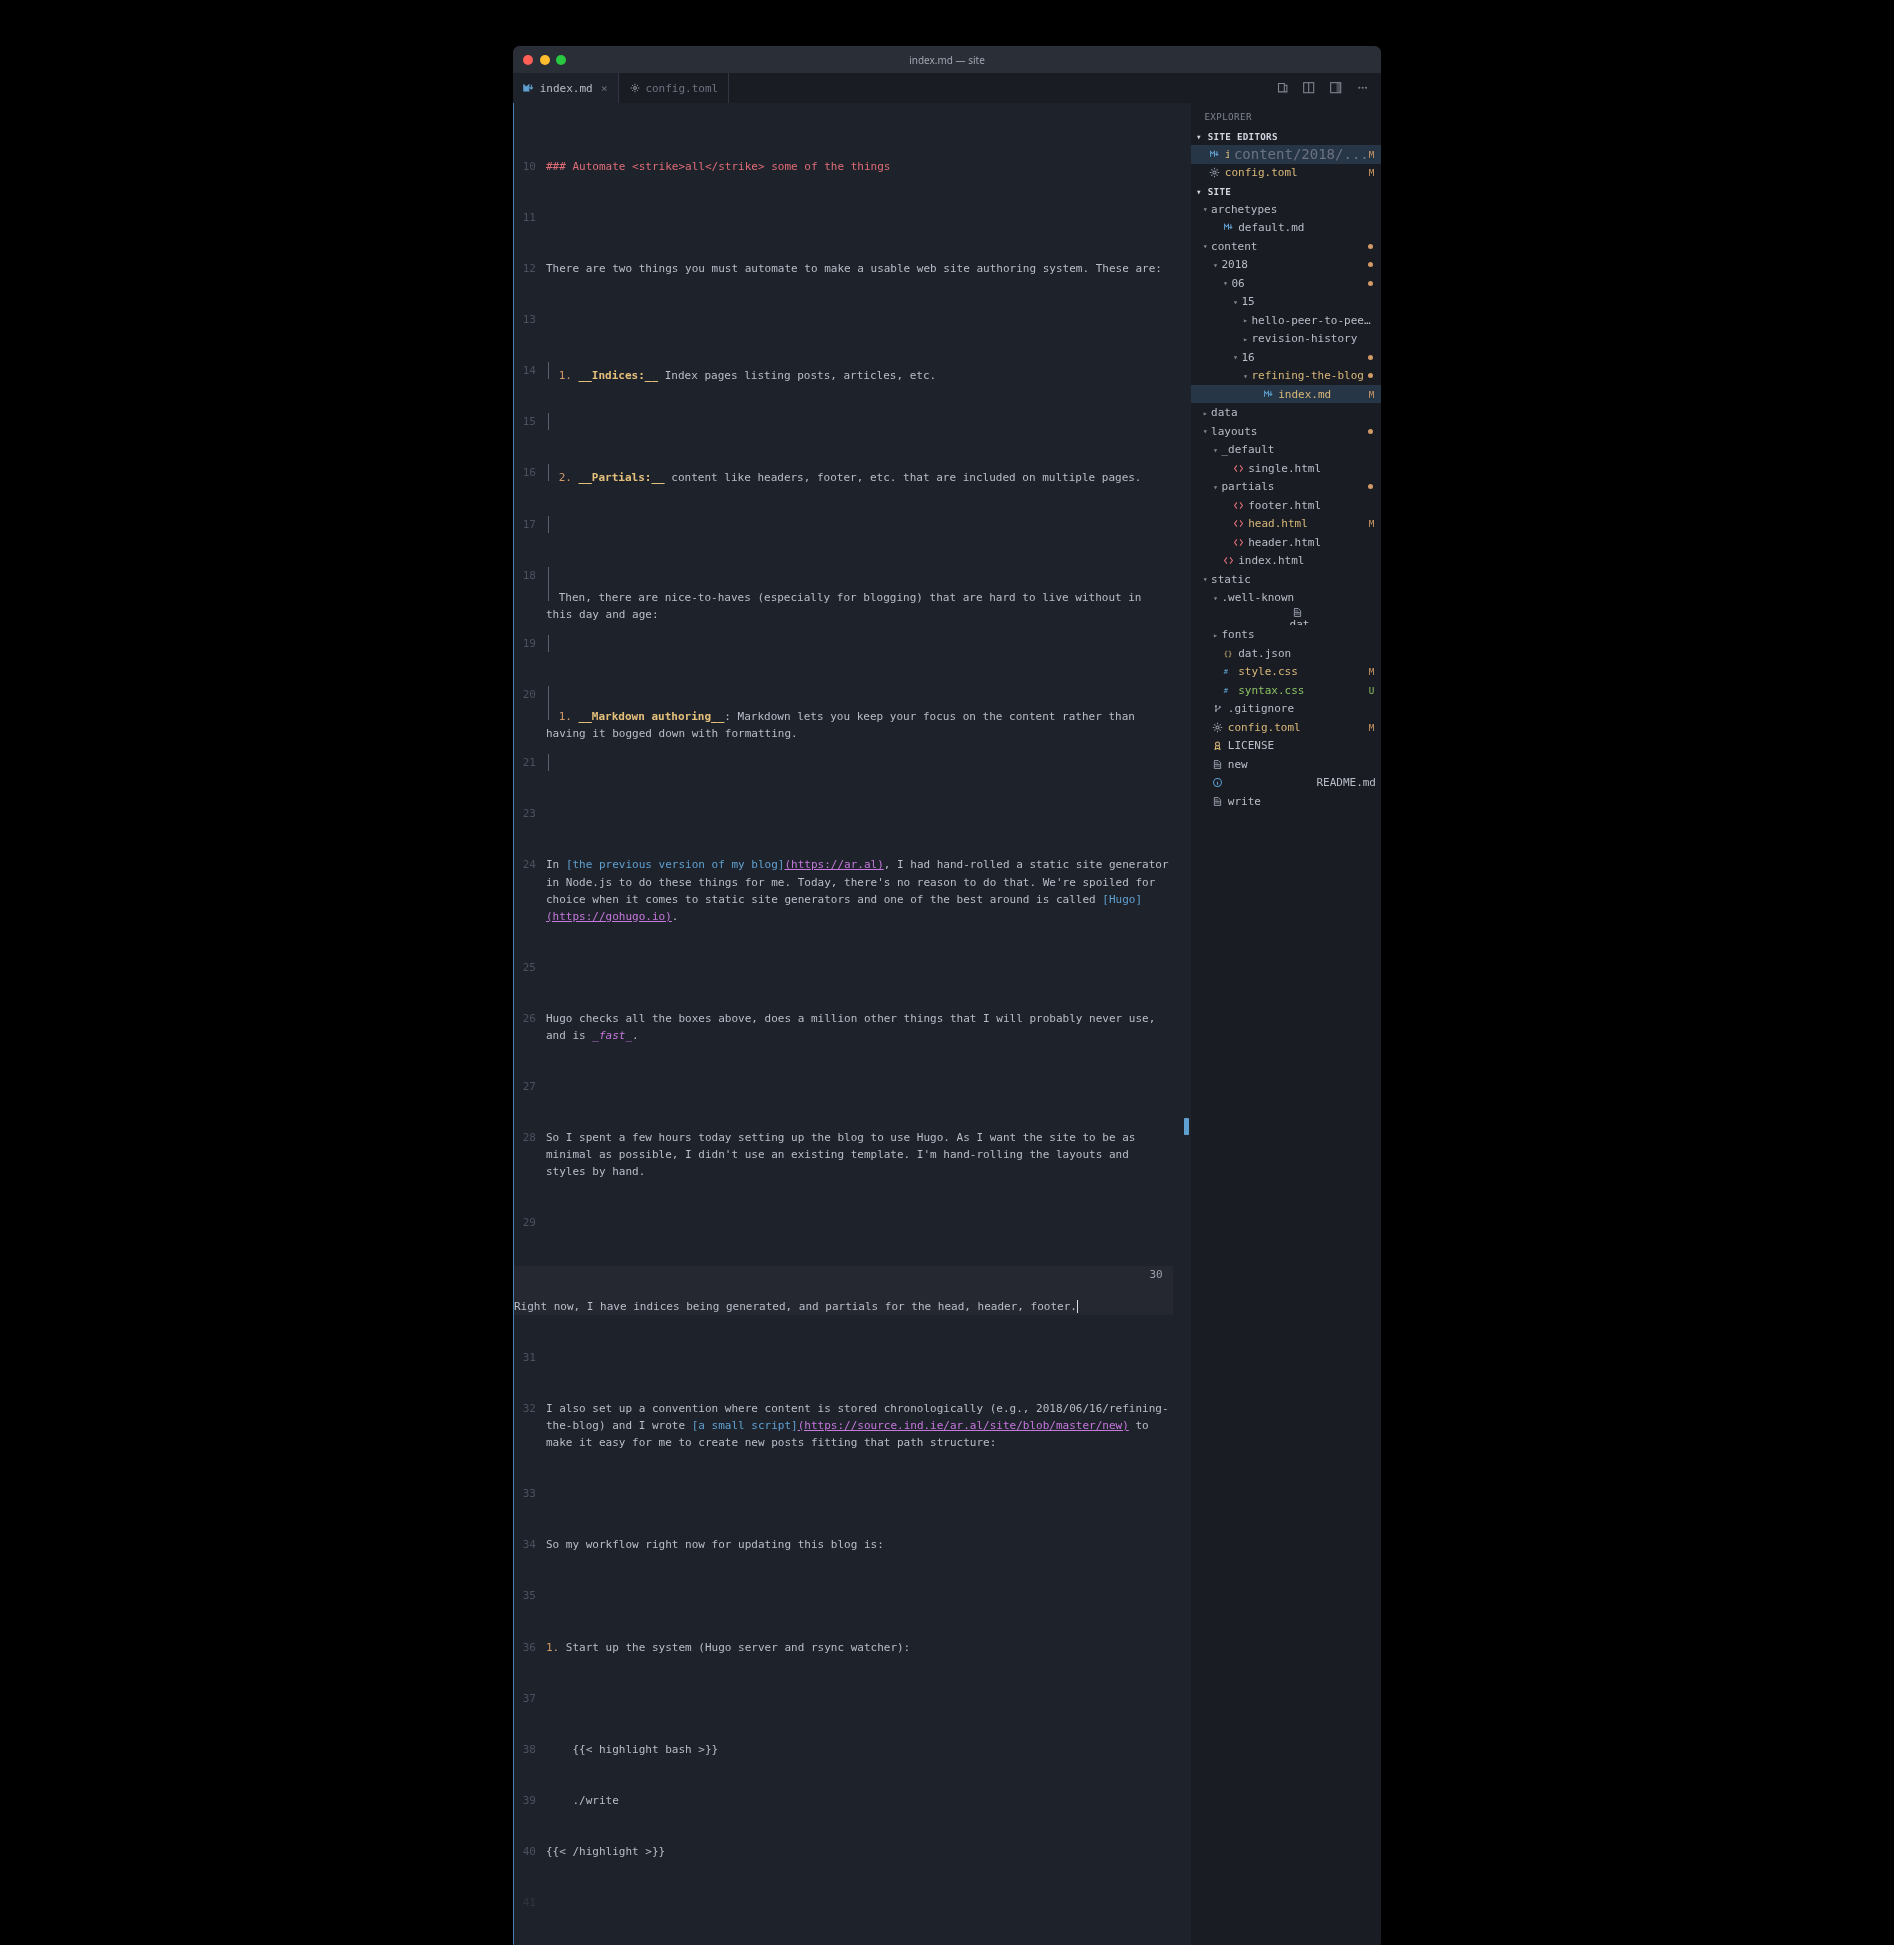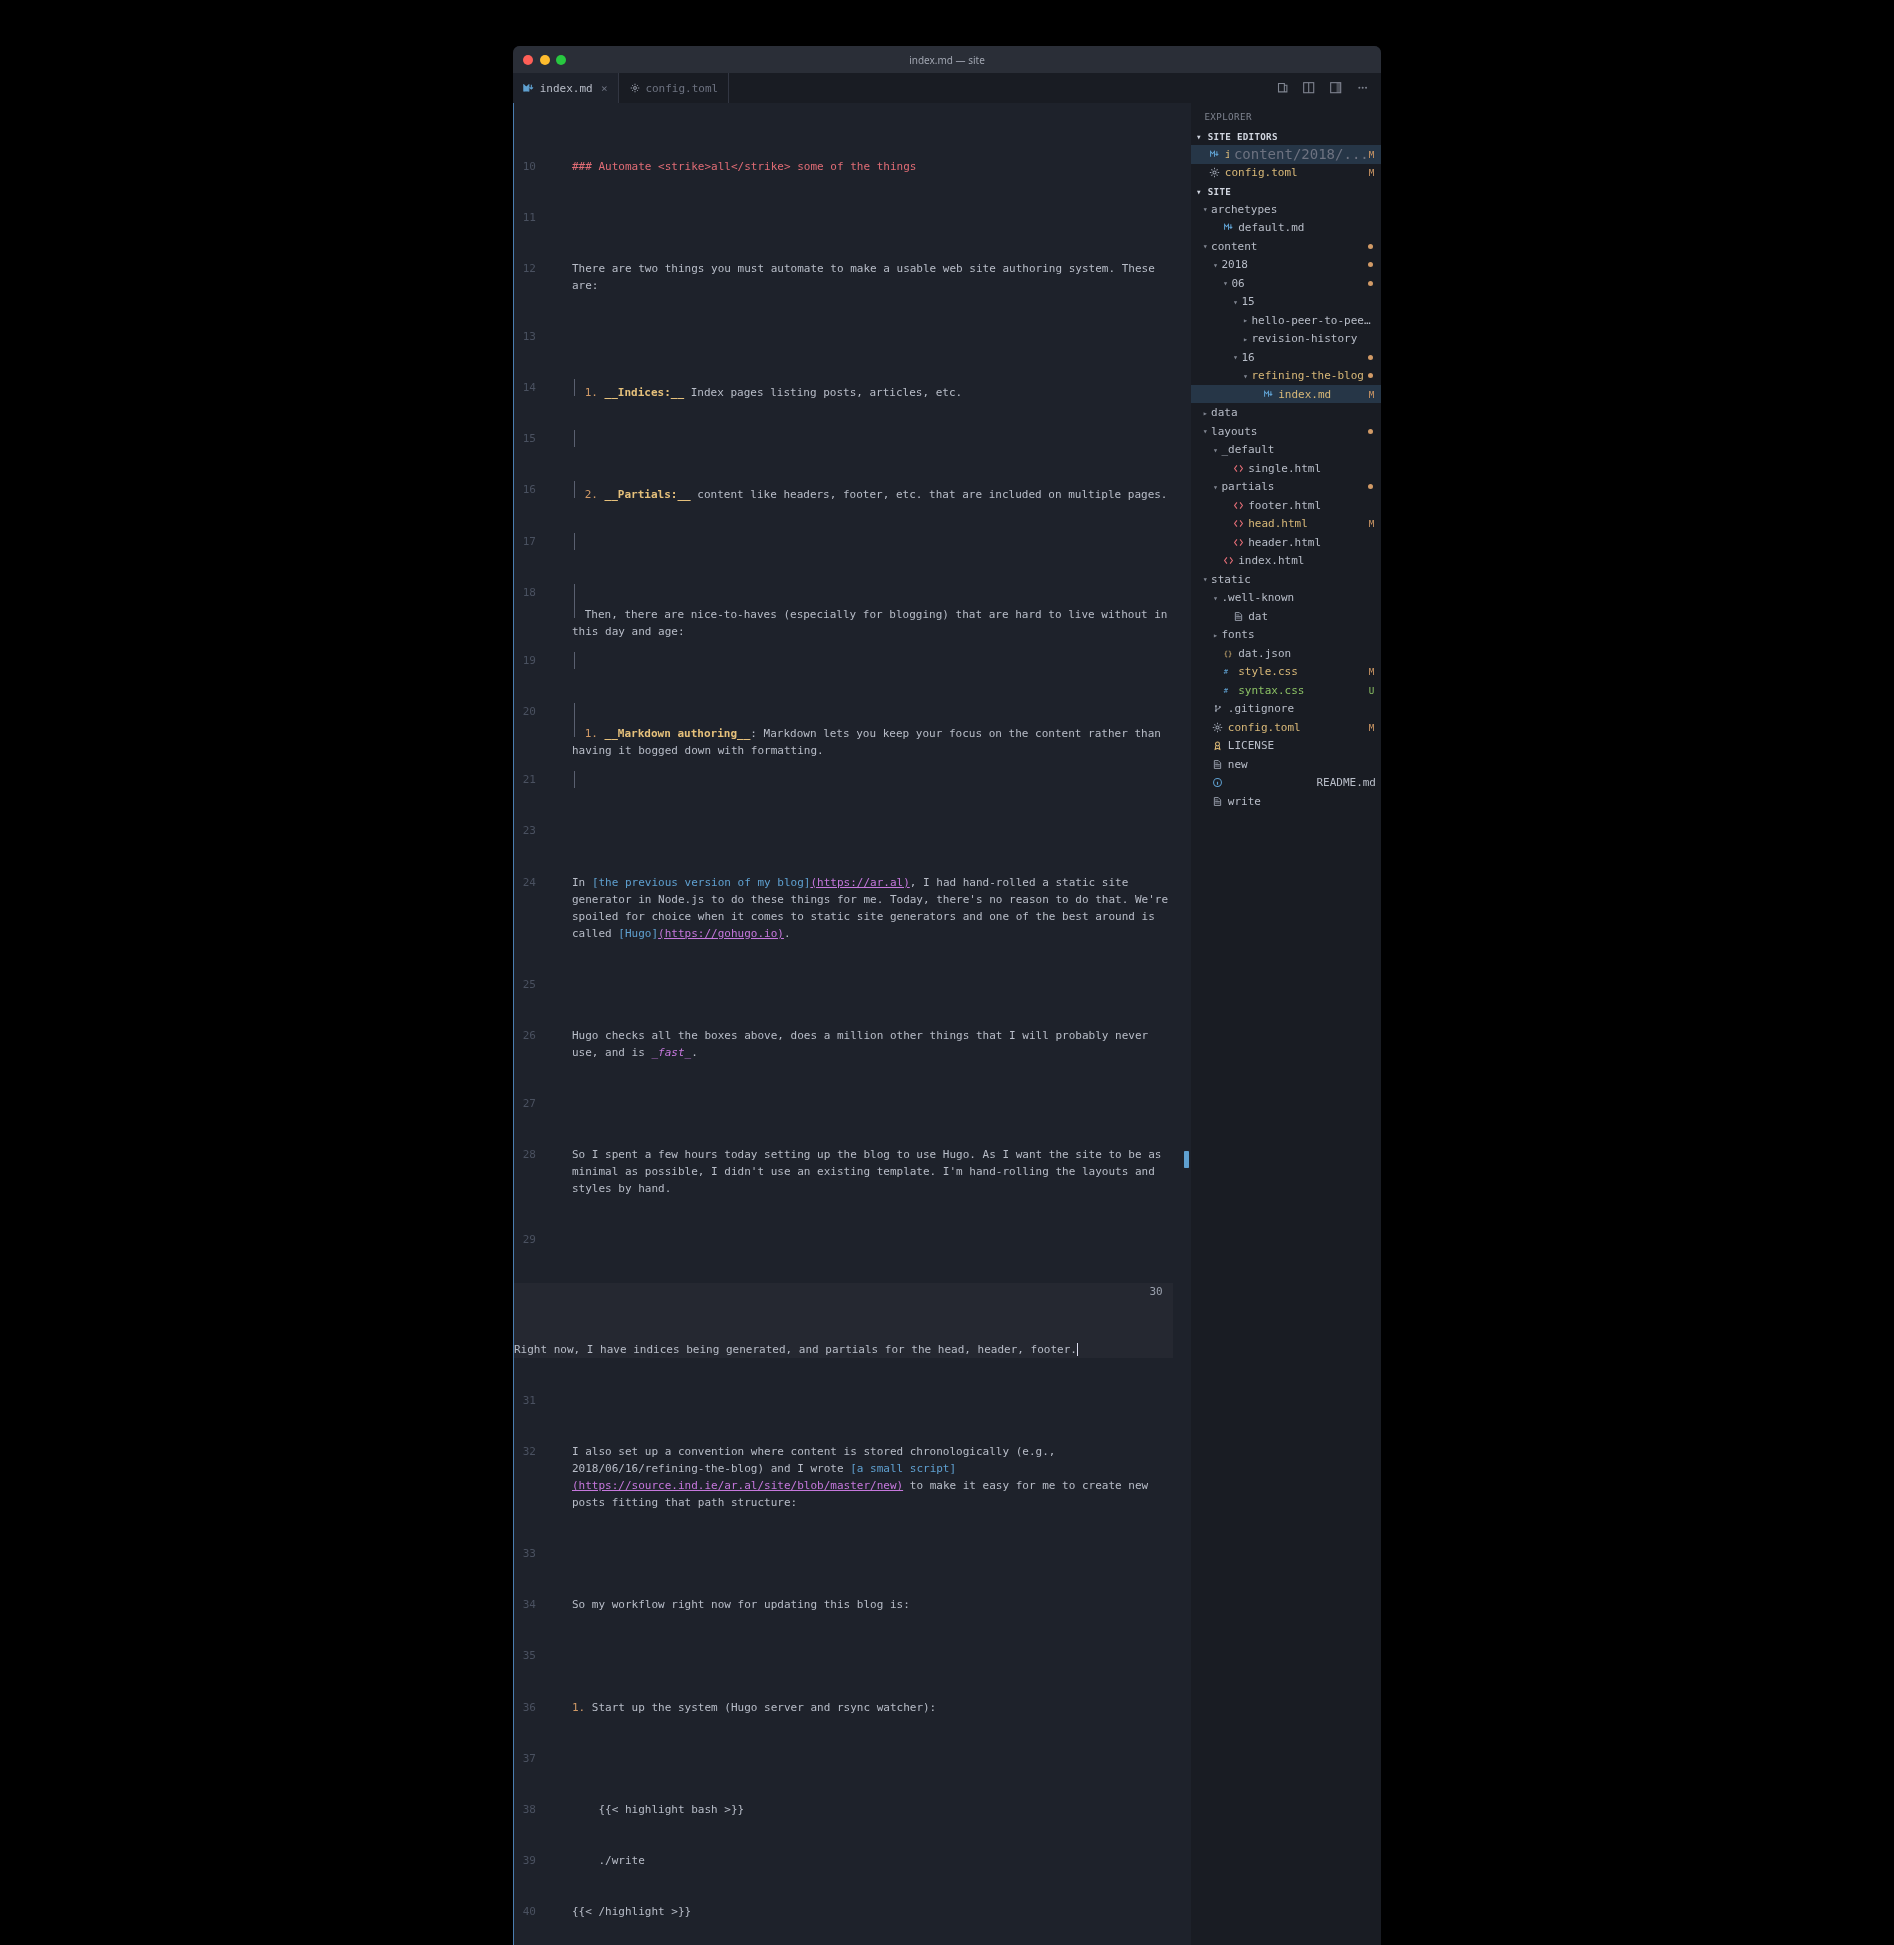--- a/index.html
+++ b/index.html
@@ -42,21 +42,21 @@
   .tab{display:flex;align-items:center;gap:5px;padding:0 10px;color:var(--text-dim);font-size:11px;border-right:0.8px solid var(--border);cursor:pointer;font-family:-apple-system,system-ui,sans-serif;}
   .tab.active{background:var(--bg);color:var(--text);}
   .tab .icon{width:11.7px;height:11.7px;display:flex;align-items:center;justify-content:center;}
   .tab .close{color:var(--text-dim);margin-left:3.4px;}
   .tabactions{display:flex;align-items:center;gap:13.4px;padding:0 11.7px;}
   .tabactions .ic{width:13.4px;height:13.4px;color:var(--text-mute);cursor:pointer;}
   
   .body{flex:1;display:flex;min-height:0;}
   .editor{flex:1;display:flex;background:var(--bg);min-width:0;}
   .code{flex:1;padding:3.4px 6.7px 3.4px 3.4px;font-size:11px;line-height:1.55;color:var(--text);white-space:pre-wrap;word-break:break-word;position:relative;border-left:1.7px solid var(--line-blue);}
-  .row{display:flex;gap:26px;}
+  .row{display:flex;}
   .ln{flex:0 0 32px;text-align:right;color:#4a5160;padding-right:10px;font-size:11px;user-select:none;}
   .tx{flex:1;color:var(--text);}
   .quote-bar{border-left:1.7px solid #5a6070;margin-left:1.7px;padding-left:3.4px;display:inline-block;height:100%;}
   .num{color:var(--orange);}
   .bold{color:var(--yellow);font-weight:600;}
   .head{color:var(--red);}
   .italic{color:var(--purple);font-style:italic;}
   .linktxt{color:var(--accent);margin-top:8px;}
   .url{color:var(--purple);text-decoration:underline;}
   .caret{border-left:0.8px solid #dde;display:inline-block;height:12.6px;vertical-align:middle;}
@@ -348,21 +348,21 @@
               <span class="lbl ">index.html</span>
             </div>
             <div class="treerow" style="padding-left: 11.7px;">
               <span class="chev">▾</span>
               <span class="lbl ">static</span>
             </div>
             <div class="treerow" style="padding-left: 22px;">
               <span class="chev">▾</span>
               <span class="lbl ">.well-known</span>
             </div>
-            <div class="treerow" style="padding-left: 32px;">
+            <div class="treerow" style="padding-left: 32px; flex-direction: column;">
               <span class="chev"></span>
               <span class="fic">
                 <svg viewBox="0 0 14 14" width="11" height="11" style="color:#9aa0ad">
                   <path d="M3 2h5l3 3v7H3z" fill="none" stroke="currentColor" stroke-width="1.2"></path>
                   <path d="M4 5h4M4 7h6M4 9h6" stroke="currentColor" stroke-width="1"></path>
                 </svg>
               </span>
               <span class="lbl ">dat</span>
             </div>
             <div class="treerow" style="padding-left: 22px;">

